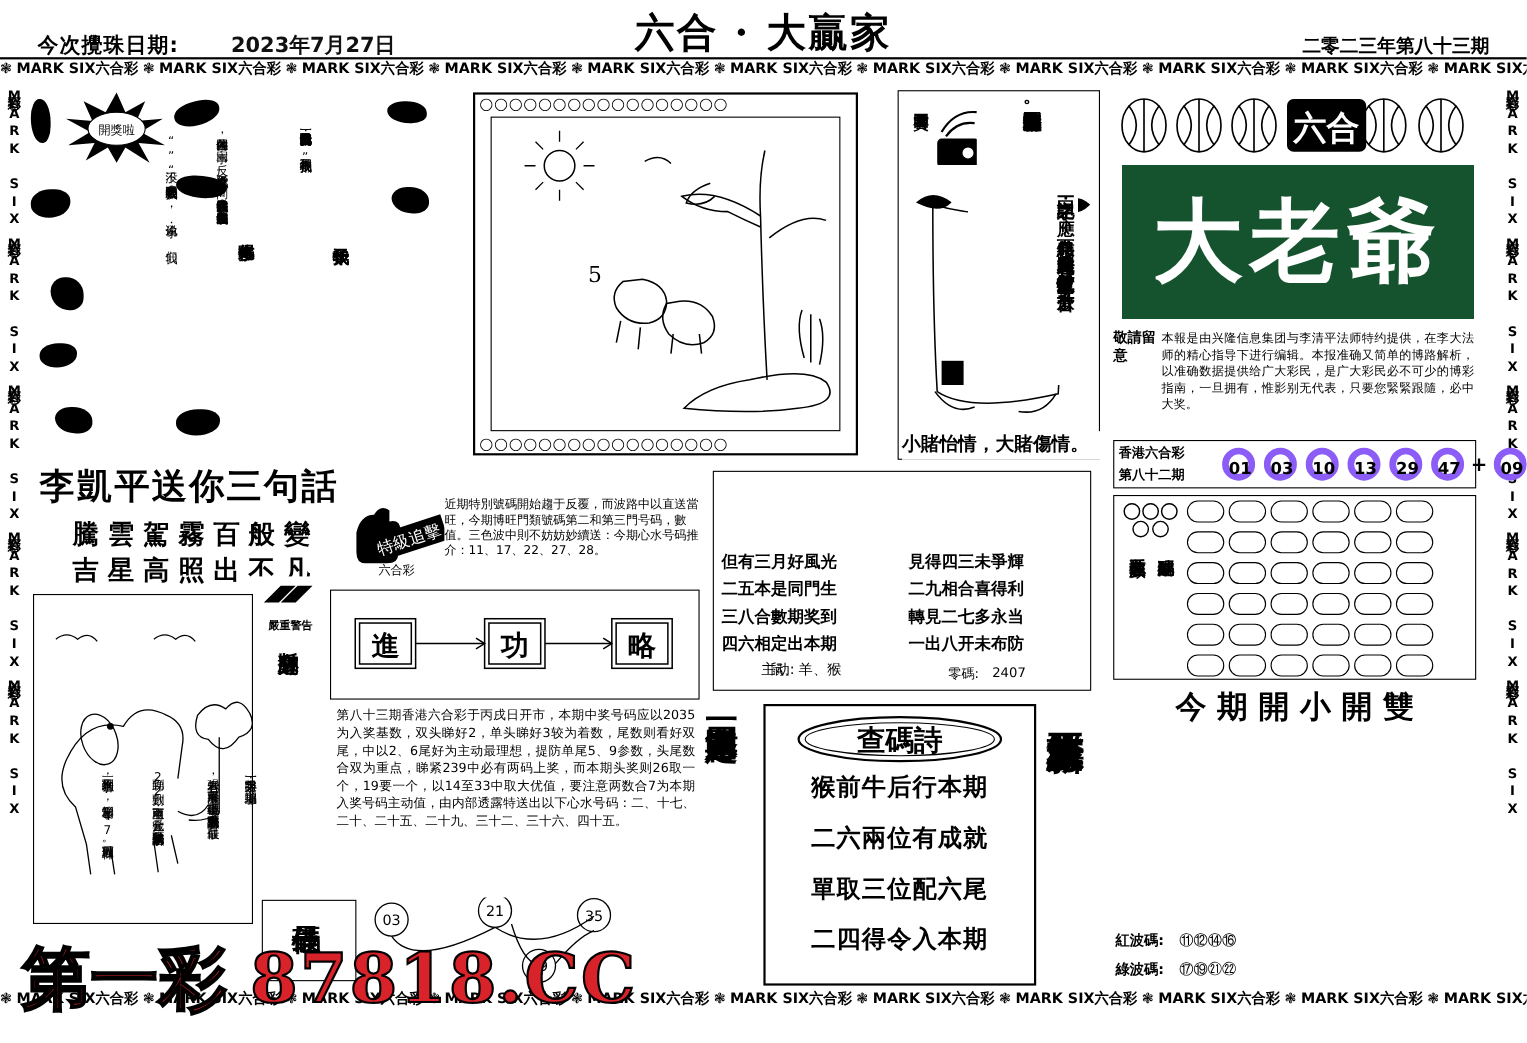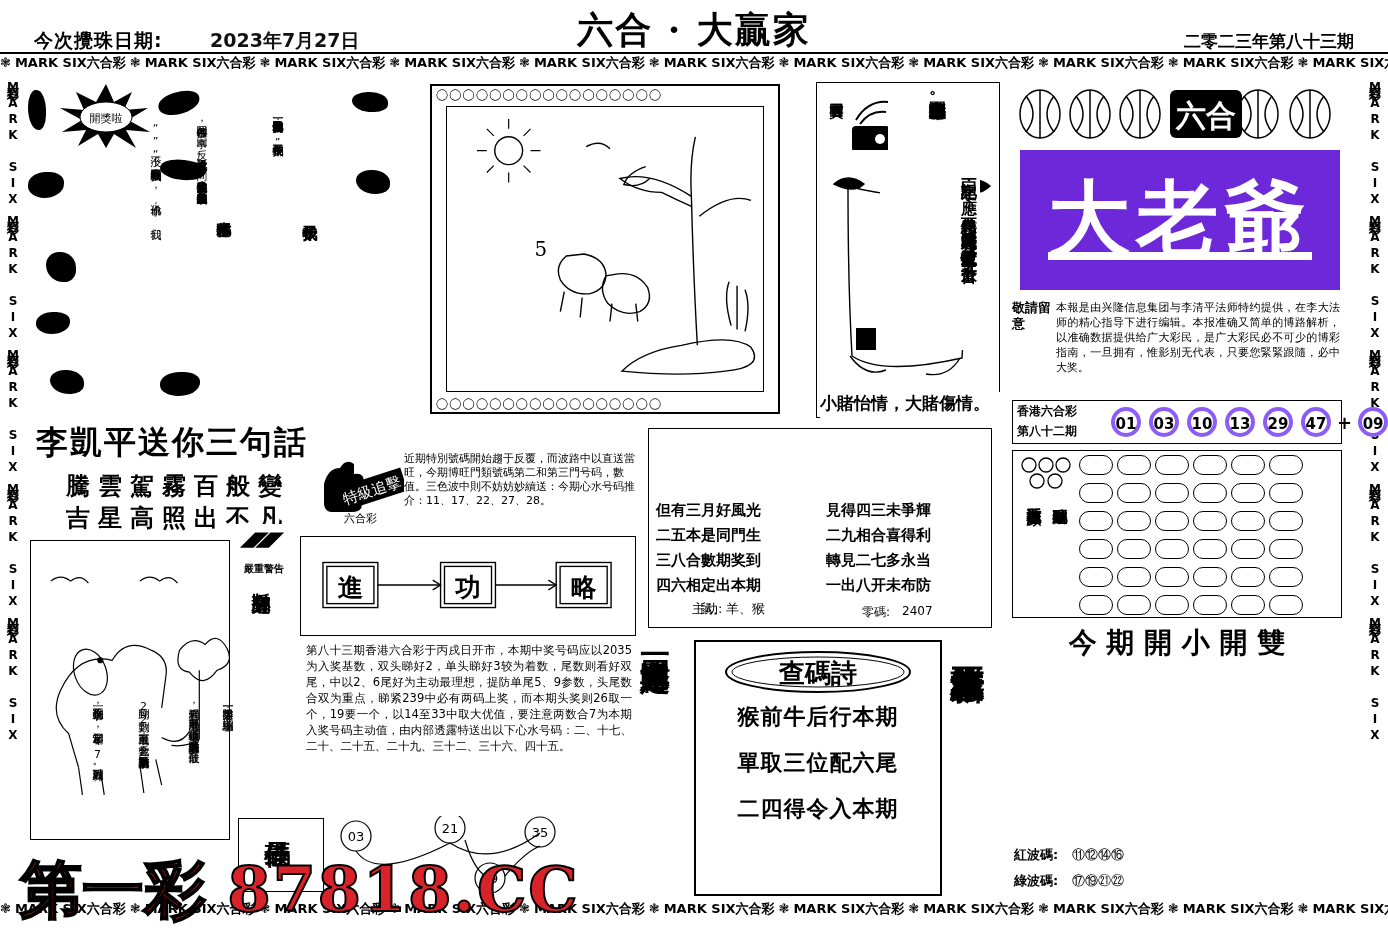--- a/index.html
+++ b/index.html
@@ -40,24 +40,24 @@
 
   
   .joke { position:absolute; font-size:11px; line-height:13px; writing-mode:vertical-rl; text-orientation:upright; }
 
   
   .blob { position:absolute; background:#000; border-radius:50% 40% 55% 45%; }
   .blob.r2 { border-radius:45% 55% 40% 60%; }
 
   
   .big-brush { font-family:"DejaVu Serif", serif; font-weight:bold; }
-  .inv { background:#6d28d9; color:#fff;text-decoration:underline; }
-
-  
-  .ball { display:inline-block; width:30px; height:30px; border:4px solid #8b5cf6; border-radius:50%;
+  .inv { background:#14532d; color:#fff; }
+
+  
+  .ball { display:inline-block; width:30px; height:30px; border:6px solid #8b5cf6; border-radius:50%;
           text-align:center; line-height:27px; font-size:15px; font-weight:bold; margin:0 2px; background:#fff; }
 
   .dots-row { display:flex; gap:4px; align-items:center; }
   .ovalcell { width:34px; height:20px; border:1.5px solid #000; border-radius:10px; }
 
   
   .wm { position:absolute; left:20px; bottom:26px; width:930px; height:64px; z-index:40;
         font-family:"DejaVu Serif", serif; font-weight:bold; font-size:62px; line-height:64px; }
   .wm .cn { color:#d8232a; -webkit-text-stroke:2px #000; }
   .wm .num { color:#d8232a; -webkit-text-stroke:2px #000; letter-spacing:2px; }
@@ -262,20 +262,21 @@
   <div class="panel" style="left:694px; top:640px; width:248px; height:256px; border-width:2px;">
     <div style="position:relative; margin:8px auto 0; width:190px; height:44px;">
       <svg viewBox="0 0 190 44" width="190" height="44">
         <ellipse cx="95" cy="22" rx="92" ry="20" fill="none" stroke="#000" stroke-width="2"></ellipse>
         <ellipse cx="95" cy="22" rx="86" ry="15" fill="none" stroke="#000" stroke-width="1"></ellipse>
         <text x="95" y="32" font-size="26" text-anchor="middle" font-family="DejaVu Serif" font-weight="bold">查碼詩</text>
       </svg>
     </div>
     <div style="font-size:22px; line-height:46px; font-weight:bold; text-align:center; letter-spacing:1px;">
       <div>猴前牛后行本期</div>
+      <div>二六兩位有成就</div>
       <div>單取三位配六尾</div>
       <div>二四得令入本期</div>
     </div>
   </div>
 
   <div class="panel nb vtext" style="left:944px; top:640px; width:48px; height:256px; font-size:34px; font-weight:bold; line-height:48px;">青枝綠葉正新鮮</div>
 
   <div class="panel" style="left:816px; top:82px; width:184px; height:336px;"></div>
   <div class="panel nb vtext" style="left:822px; top:92px; width:24px; height:70px; font-size:14px; font-weight:bold;">尋寶園</div>
   <div class="panel nb" style="left:846px; top:92px; width:50px; height:76px;">

